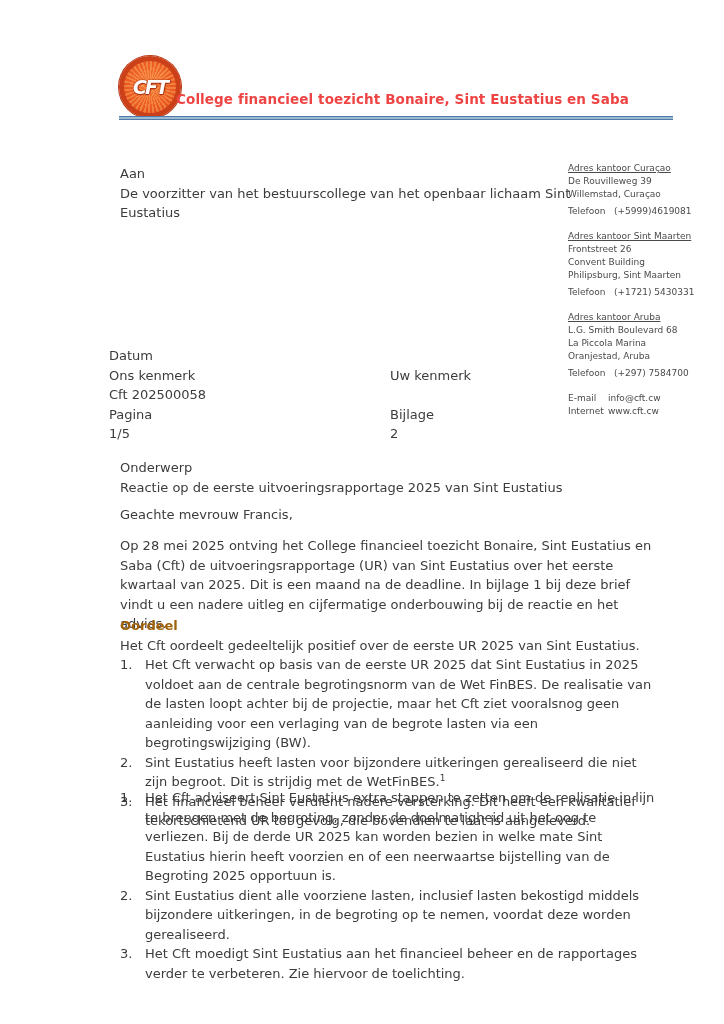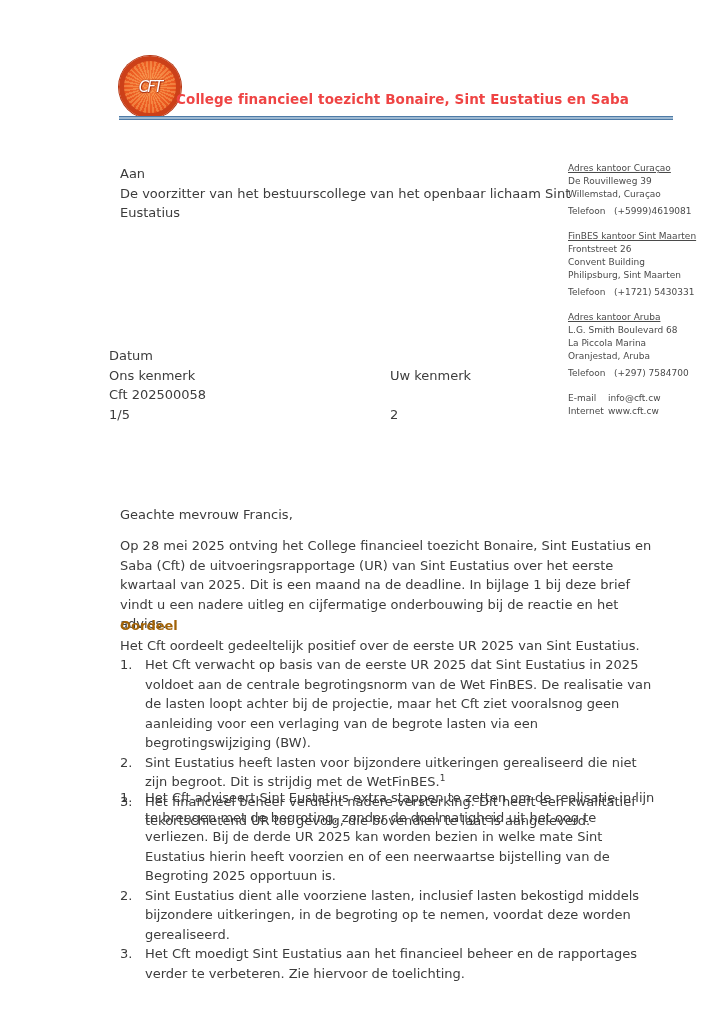--- a/index.html
+++ b/index.html
@@ -15,21 +15,21 @@
     position:absolute; left:119px; top:56px; width:62px; height:62px;
     border-radius:50%;
     background:
       repeating-conic-gradient(rgba(255,200,120,0.35) 0deg 5deg, rgba(0,0,0,0) 5deg 10deg),
       radial-gradient(circle at 50% 45%, #f5833f 0%, #ec5c22 55%, #dd4716 100%);
     border:5px solid #cc4019;
     box-shadow:0 0 0 1px #b53512;
     display:flex; align-items:center; justify-content:center;
   }
   .logo-text {
-    color:#ffffff; font-weight:normal; font-style:italic; font-size:15px;
+    color:#ffffff; font-weight:bold; font-style:italic; font-size:19px;
     letter-spacing:-2px;
     text-shadow:0 0 2px #a52d0e, 0 1px 1px #a52d0e, 1px 0 1px #a52d0e;
     text-align:right;
   }
   .letterhead-title {
     position:absolute; left:176px; top:91px;
     font-size:13.5px; font-weight:bold; color:#ef4444; letter-spacing:0.1px;
     white-space:nowrap;
   }
   .header-rule {
@@ -88,21 +88,21 @@
       <div class="office-heading">Adres kantoor Curaçao</div>
       <div>De Rouvilleweg 39</div>
       <div>Willemstad, Curaçao</div>
       <div class="phone-row">
         <span class="lbl">Telefoon</span>
         <span>(+5999)4619081</span>
       </div>
     </div>
 
     <div class="office">
-      <div class="office-heading">FinBES kantoor Sint Maarten</div>
+      <div class="office-heading">Adres kantoor Sint Maarten</div>
       <div>Frontstreet 26</div>
       <div>Convent Building</div>
       <div>Philipsburg, Sint Maarten</div>
       <div class="phone-row">
         <span class="lbl">Telefoon</span>
         <span>(+1721) 5430331</span>
       </div>
     </div>
 
     <div class="office">
@@ -138,25 +138,33 @@
       <span>Datum</span>
     </div>
     <div class="meta-row">
       <span>Ons kenmerk</span>
       <span class="meta-col2">Uw kenmerk</span>
     </div>
     <div class="meta-row">
       <span>Cft 202500058</span>
     </div>
     <div class="meta-row">
+      <span>Pagina</span>
+      <span class="meta-col2">Bijlage</span>
+    </div>
+    <div class="meta-row">
       <span>1/5</span>
       <span class="meta-col2">2</span>
     </div>
   </div>
 
+  <div class="subject main-text">
+    <div>Onderwerp</div>
+    <div>Reactie op de eerste uitvoeringsrapportage 2025 van Sint Eustatius</div>
+  </div>
 
   <div class="salutation main-text">Geachte mevrouw Francis,</div>
 
   <div class="para-intro main-text">Op 28 mei 2025 ontving het College financieel toezicht Bonaire, Sint Eustatius en Saba (Cft) de uitvoeringsrapportage (UR) van Sint Eustatius over het eerste kwartaal van 2025. Dit is een maand na de deadline. In bijlage 1 bij deze brief vindt u een nadere uitleg en cijfermatige onderbouwing bij de reactie en het advies.</div>
 
   <div class="section-oordeel main-text">
     <div class="section-heading">Oordeel</div>
     <div>Het Cft oordeelt gedeeltelijk positief over de eerste UR 2025 van Sint Eustatius.</div>
     <div class="list-item">
       <span class="list-num">1.</span>

